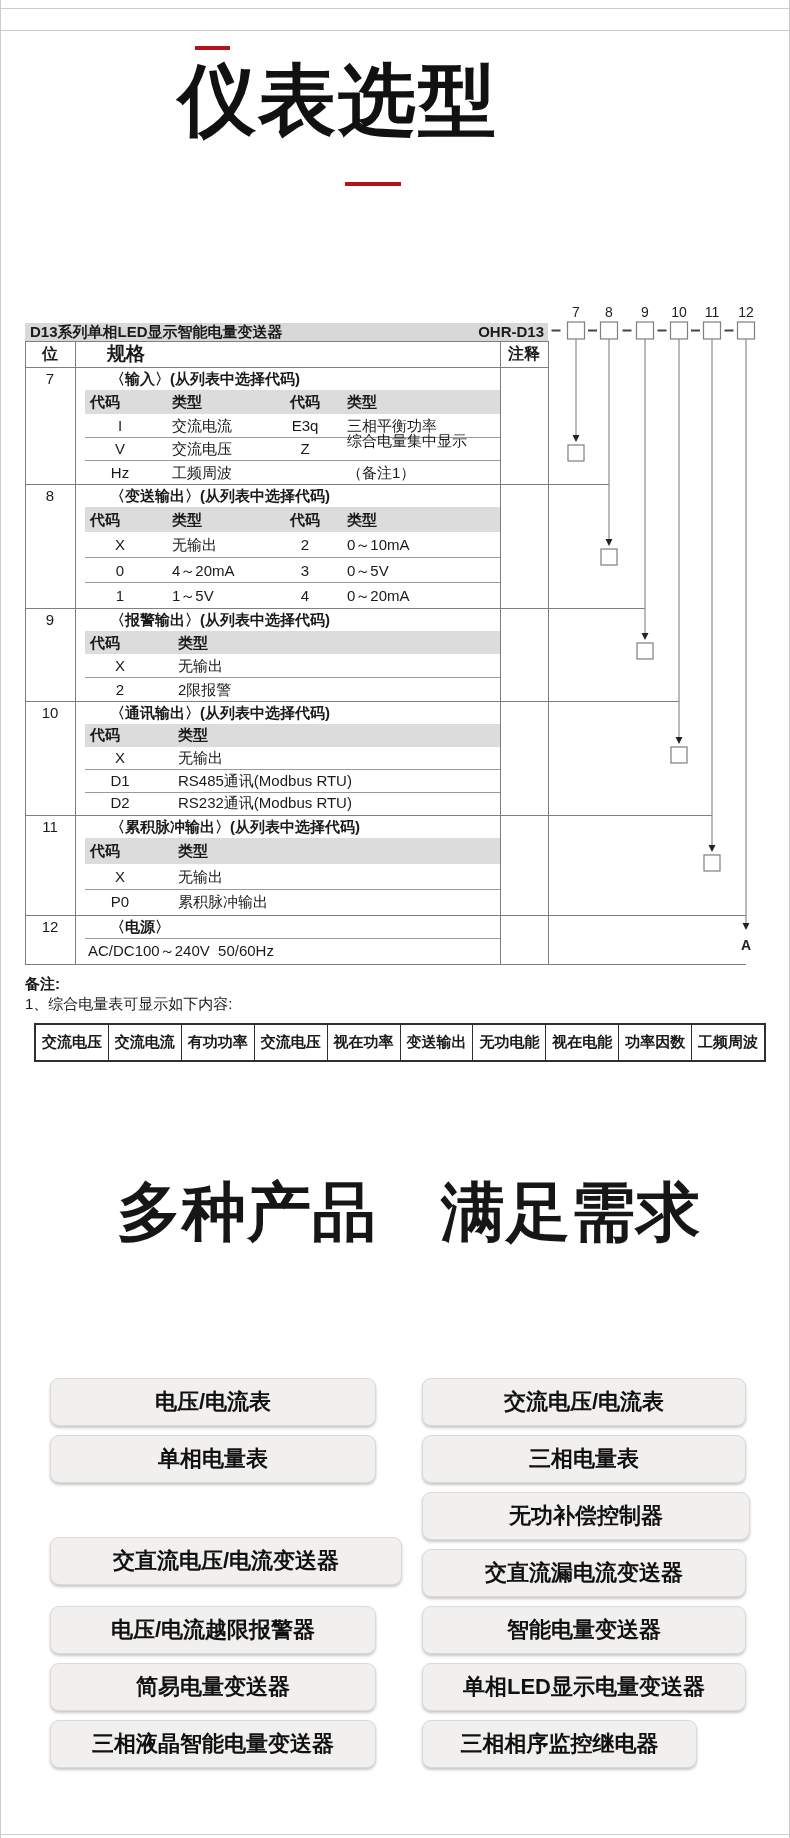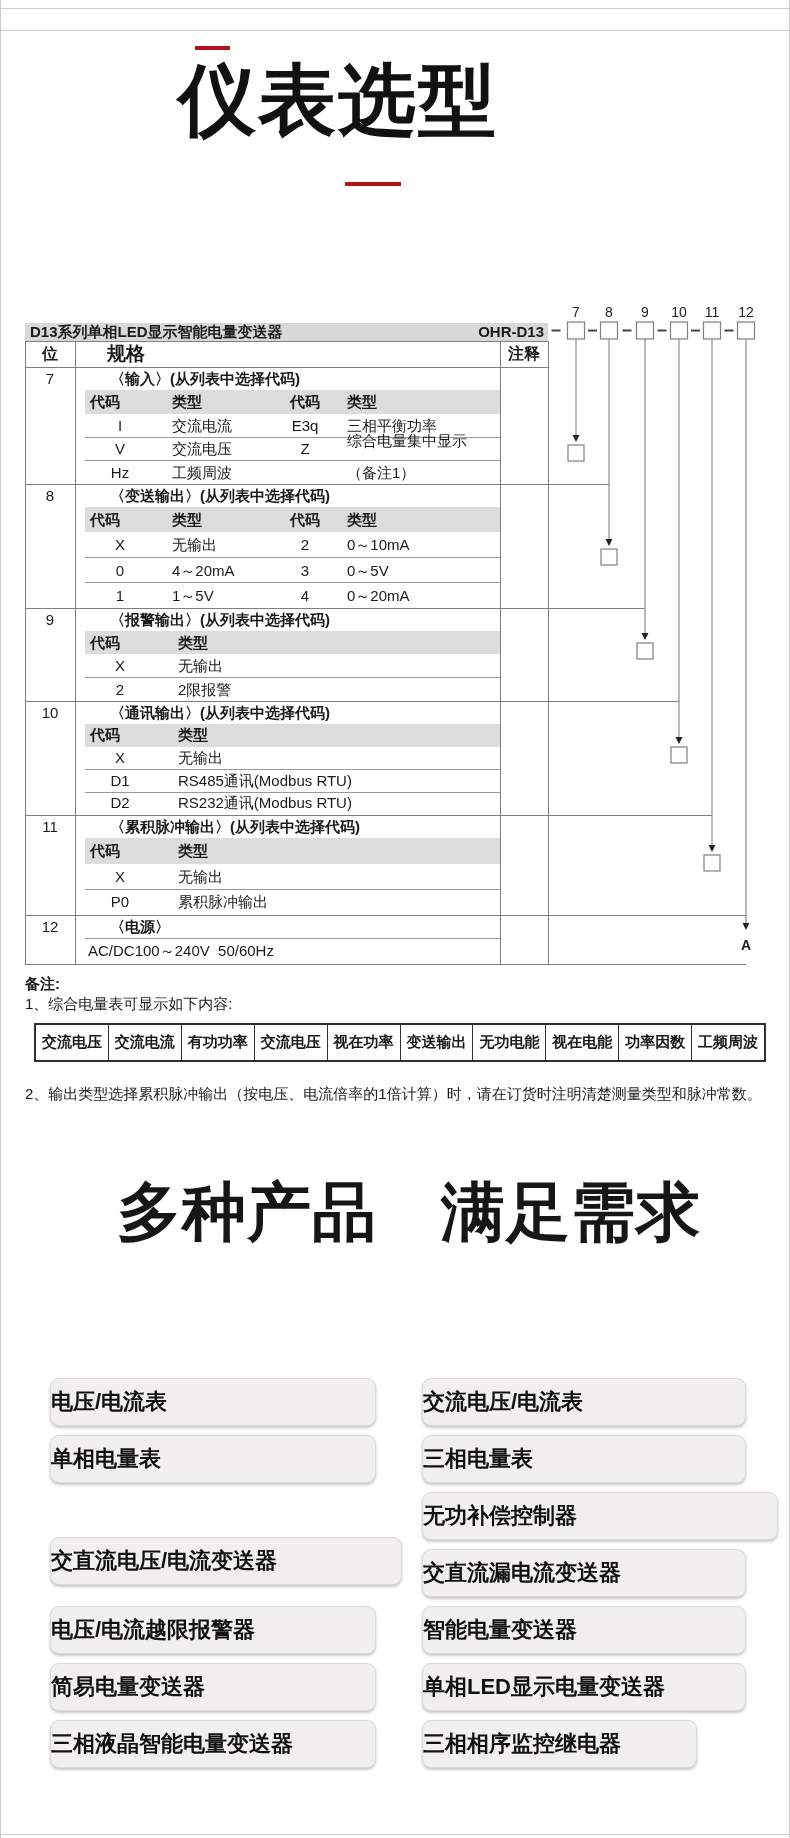--- a/index.html
+++ b/index.html
@@ -31,21 +31,21 @@
     flex:1;border-right:1px solid #2f2f2f;text-align:center;
     font-size:15px;font-weight:600;line-height:34px;white-space:nowrap;overflow:hidden;
   }
   .note-table .nt-cell:last-child{border-right:none}
   .prod-heading{
     position:absolute;text-align:center;font-size:64px;font-weight:900;color:#161616;
     letter-spacing:1px;white-space:nowrap;
   }
   .prod-btn{
     position:absolute;background:var(--btn);border:1px solid #dcdad7;border-radius:9px;
-    box-shadow:0 2px 3px rgba(0,0,0,.22);font-size:22px;font-weight:700;
+    box-shadow:0 2px 3px rgba(0,0,0,.22);text-align:center;font-size:22px;font-weight:700;
     color:#111;cursor:pointer;white-space:nowrap;
   }
   svg text{font-family:"Liberation Sans","DejaVu Sans",sans-serif}
 </style>
 </head>
 <body>
 
 <div class="hair" style="left:0;top:8px;width:790px;height:1px"></div>
 <div class="hair" style="left:0;top:30px;width:790px;height:1px"></div>
 <div class="hair" style="left:0;top:0;width:1px;height:1838px"></div>
@@ -204,34 +204,33 @@
       <div class="nt-cell">交流电流</div>
       <div class="nt-cell">有功功率</div>
       <div class="nt-cell">交流电压</div>
       <div class="nt-cell">视在功率</div>
       <div class="nt-cell">变送输出</div>
       <div class="nt-cell">无功电能</div>
       <div class="nt-cell">视在电能</div>
       <div class="nt-cell">功率因数</div>
       <div class="nt-cell">工频周波</div>
     </div>
-  <div class="cell med" style="left:25px;top:110px;font-size:15px">2、输出类型选择累积脉冲输出（按电压、电流倍率的1倍计算）时，请在订货时注明清楚测量类型和脉冲常数。</div>
 </div>
 
 <div class="abs" style="left:0;top:1140px;width:790px;height:690px">
   <div class="prod-heading" style="left:87px;top:24px;width:320px;line-height:96px">多种产品</div>
   <div class="prod-heading" style="left:411px;top:24px;width:320px;line-height:96px">满足需求</div>
   <div id="product-buttons" class="abs" style="left:0;top:0;width:790px;height:690px">
       <div class="prod-btn" style="left:50px;top:238px;width:326px;height:48px;line-height:46px">电压/电流表</div>
       <div class="prod-btn" style="left:50px;top:295px;width:326px;height:48px;line-height:46px">单相电量表</div>
       <div class="prod-btn" style="left:50px;top:397px;width:352px;height:48px;line-height:46px">交直流电压/电流变送器</div>
       <div class="prod-btn" style="left:50px;top:466px;width:326px;height:48px;line-height:46px">电压/电流越限报警器</div>
       <div class="prod-btn" style="left:50px;top:523px;width:326px;height:48px;line-height:46px">简易电量变送器</div>
       <div class="prod-btn" style="left:422px;top:238px;width:324px;height:48px;line-height:46px">交流电压/电流表</div>
       <div class="prod-btn" style="left:50px;top:580px;width:326px;height:48px;line-height:46px">三相液晶智能电量变送器</div>
       <div class="prod-btn" style="left:422px;top:295px;width:324px;height:48px;line-height:46px">三相电量表</div>
-      <div class="prod-btn" style="left:422px;top:352px;width:356px;height:48px;line-height:46px">无功补偿控制器</div>
+      <div class="prod-btn" style="left:422px;top:352px;width:328px;height:48px;line-height:46px">无功补偿控制器</div>
       <div class="prod-btn" style="left:422px;top:409px;width:324px;height:48px;line-height:46px">交直流漏电流变送器</div>
       <div class="prod-btn" style="left:422px;top:466px;width:324px;height:48px;line-height:46px">智能电量变送器</div>
       <div class="prod-btn" style="left:422px;top:523px;width:324px;height:48px;line-height:46px">单相LED显示电量变送器</div>
       <div class="prod-btn" style="left:422px;top:580px;width:275px;height:48px;line-height:46px">三相相序监控继电器</div>
     </div>
 </div>
 
 </body></html>

